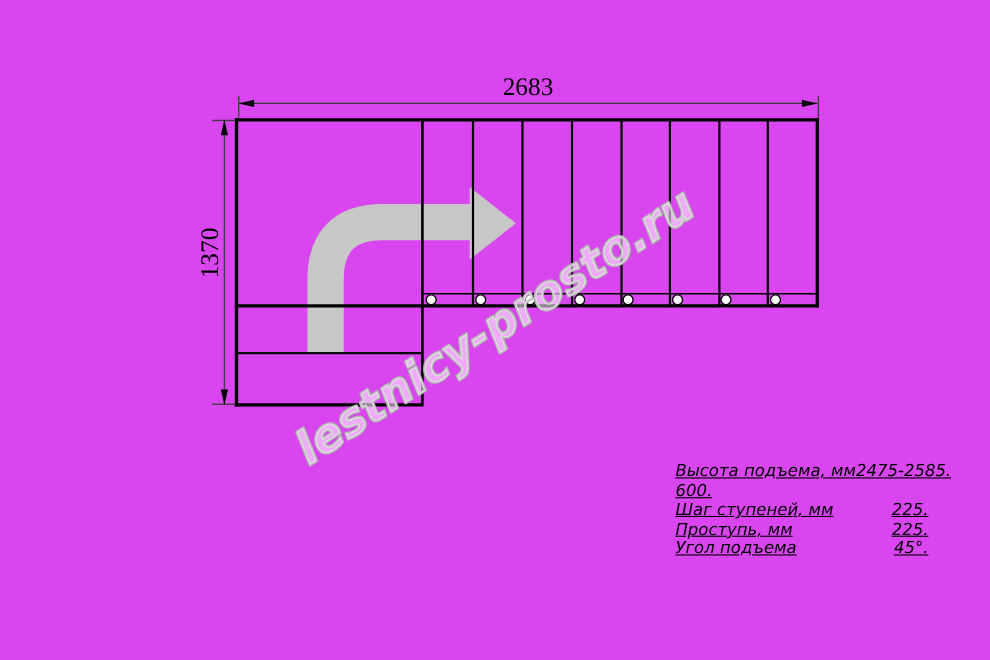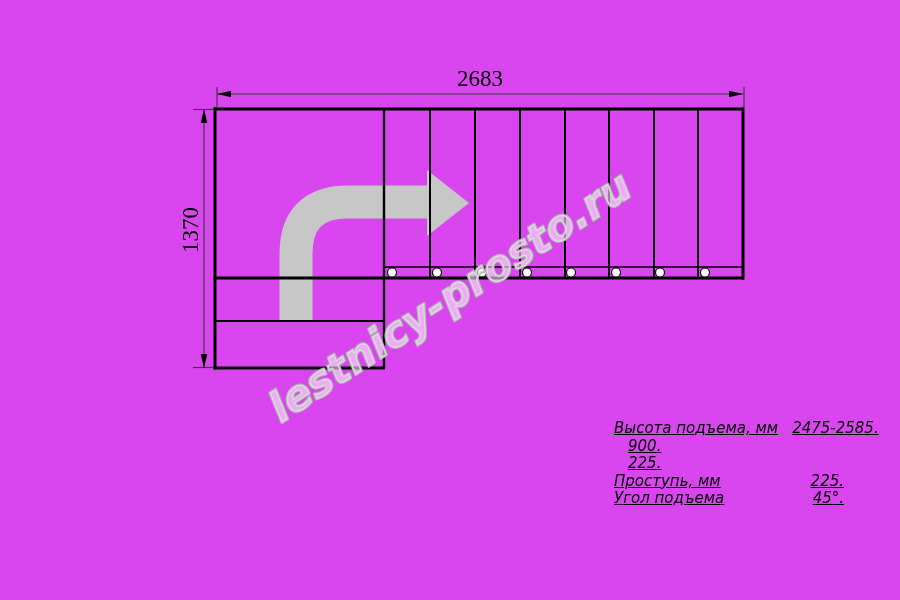--- a/index.html
+++ b/index.html
@@ -16,21 +16,21 @@
     font-family:"DejaVu Sans",sans-serif;
     font-weight:bold;font-style:italic;font-size:42px;
     paint-order:stroke;stroke-linejoin:round;
   }
   #specs{
     position:absolute;left:614px;top:420px;width:230px;
     font-style:italic;font-size:15px;line-height:17.6px;color:#000;
   }
   .spec-row{display:flex;justify-content:space-between;text-decoration:underline;}
   .spec-label{white-space:nowrap;}
-  .spec-value{white-space:nowrap;margin-left:14px;}
+  .spec-value{white-space:nowrap;}
 </style>
 </head>
 <body>
 
 <div id="canvas">
 
   <svg id="drawing" width="900" height="600" viewBox="0 0 900 600">
 
     <g>
       <path d="M296,321 L296,254 Q296,202 348,202 L428,202" fill="none" stroke-width="33" stroke="#c7c7c7"></path>
@@ -89,23 +89,24 @@
 
     <text class="watermark-text" x="450" y="311" text-anchor="middle" transform="rotate(-33 450 297)" stroke-width="2.5" fill="rgba(255,255,255,0.55)" stroke="#b4b4b4">lestnicy-prosto.ru</text>
   </svg>
 
   <div id="specs">
     <div class="spec-row">
       <span class="spec-label">Высота подъема, мм</span>
       <span class="spec-value">2475-2585.</span>
     </div>
     <div class="spec-row">
-      <span class="spec-value">900.</span>
+      <span class="spec-value">600.</span>
     </div>
     <div class="spec-row">
+      <span class="spec-label">Шаг ступеней, мм</span>
       <span class="spec-value">225.</span>
     </div>
     <div class="spec-row">
       <span class="spec-label">Проступь, мм</span>
       <span class="spec-value">225.</span>
     </div>
     <div class="spec-row">
       <span class="spec-label">Угол подъема</span>
       <span class="spec-value">45°.</span>
     </div>

